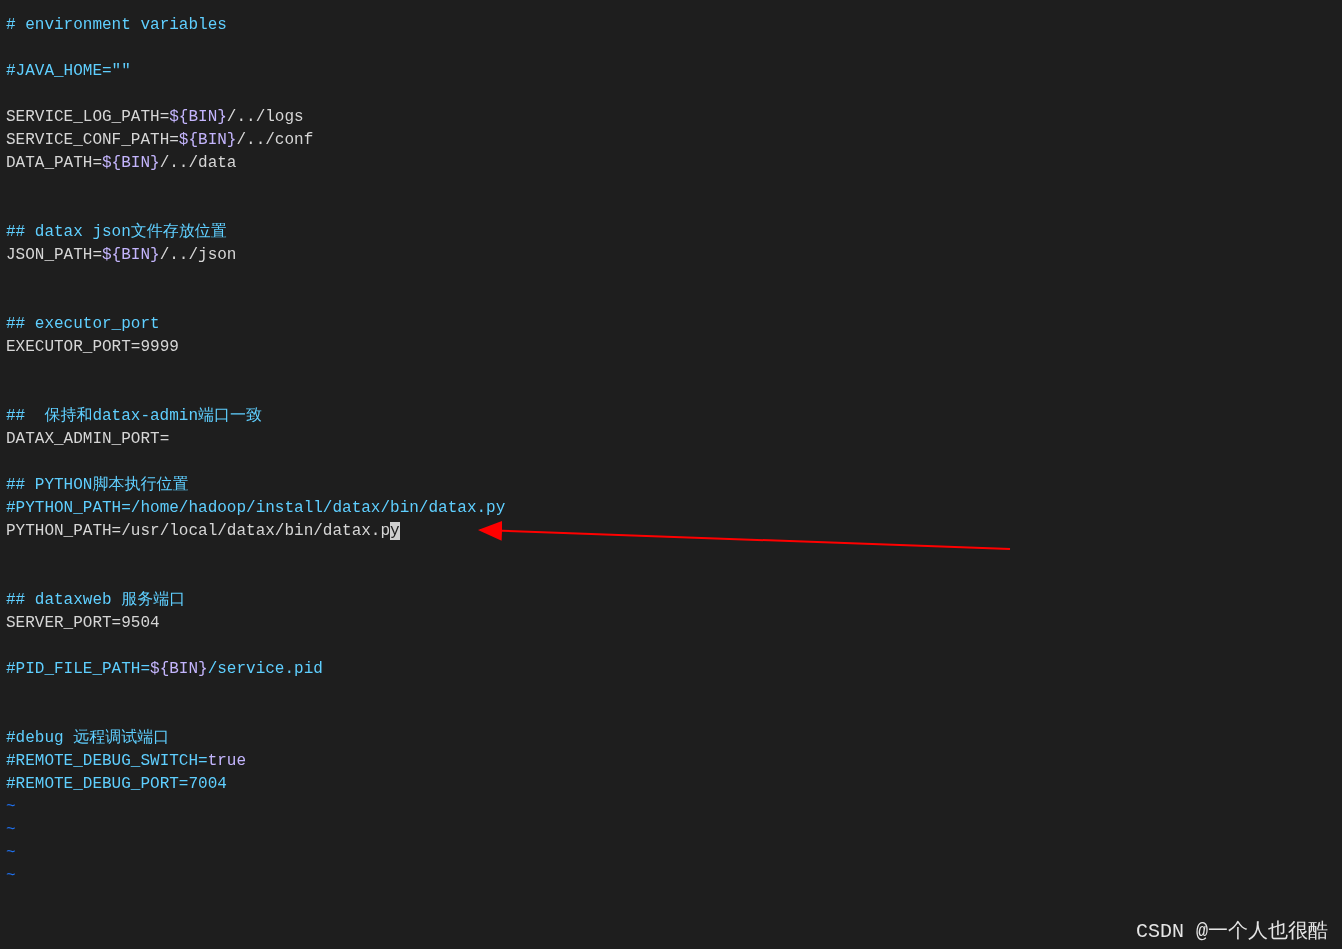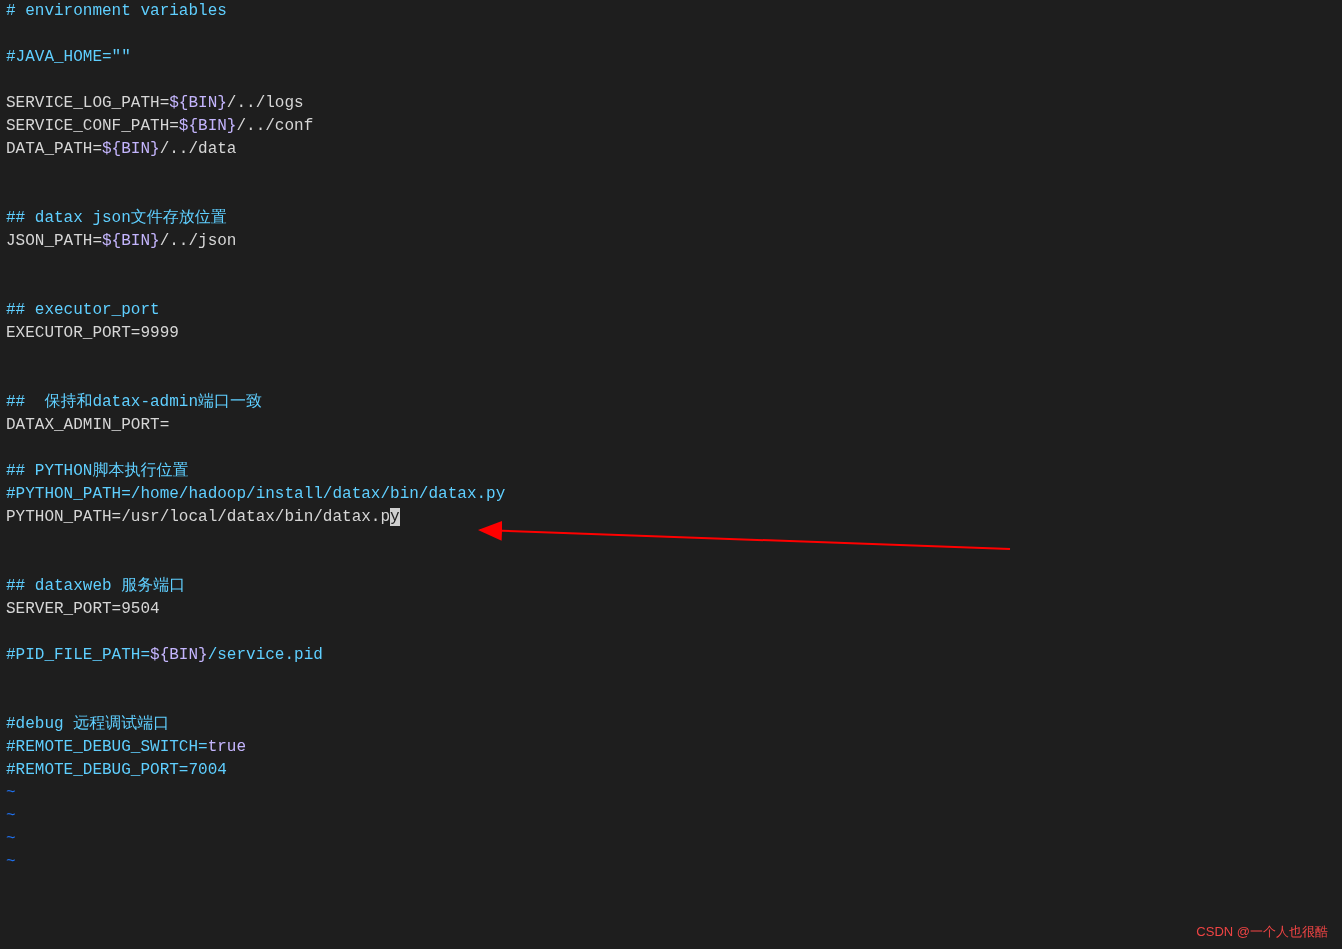--- a/index.html
+++ b/index.html
@@ -8,39 +8,39 @@
     width: 1342px;
     height: 949px;
     background: #1e1e1e;
     font-family: "Consolas", "Courier New", monospace;
     font-size: 16px;
     line-height: 23px;
     overflow: hidden;
     color: #d6d6d6;
   }
   .editor {
-    padding: 0 6px;
+    padding: 14px 6px;
     white-space: pre;
     position: relative;
   }
   .line { white-space: pre; }
   .comment { color: #5fcfff; }
   .var { color: #c4b5fd; }
   .cursor {
     background: #cfcfcf;
     color: #1e1e1e;
   }
   .tilde { color: #1f6feb; }
   .watermark {
     position: absolute;
     bottom: 6px;
     right: 14px;
-    color: #ef4444;
-    font-family: Liberation Sans, sans-serif;
-    font-size: 13px;
+    color: #e5e5e5;
+    font-family: Liberation Mono, monospace;
+    font-size: 20px;
     background: transparent;
   }
   svg.arrow {
     position: absolute;
     top: 0;
     left: 0;
     pointer-events: none;
     width: 1342px;
     height: 949px;
   }

